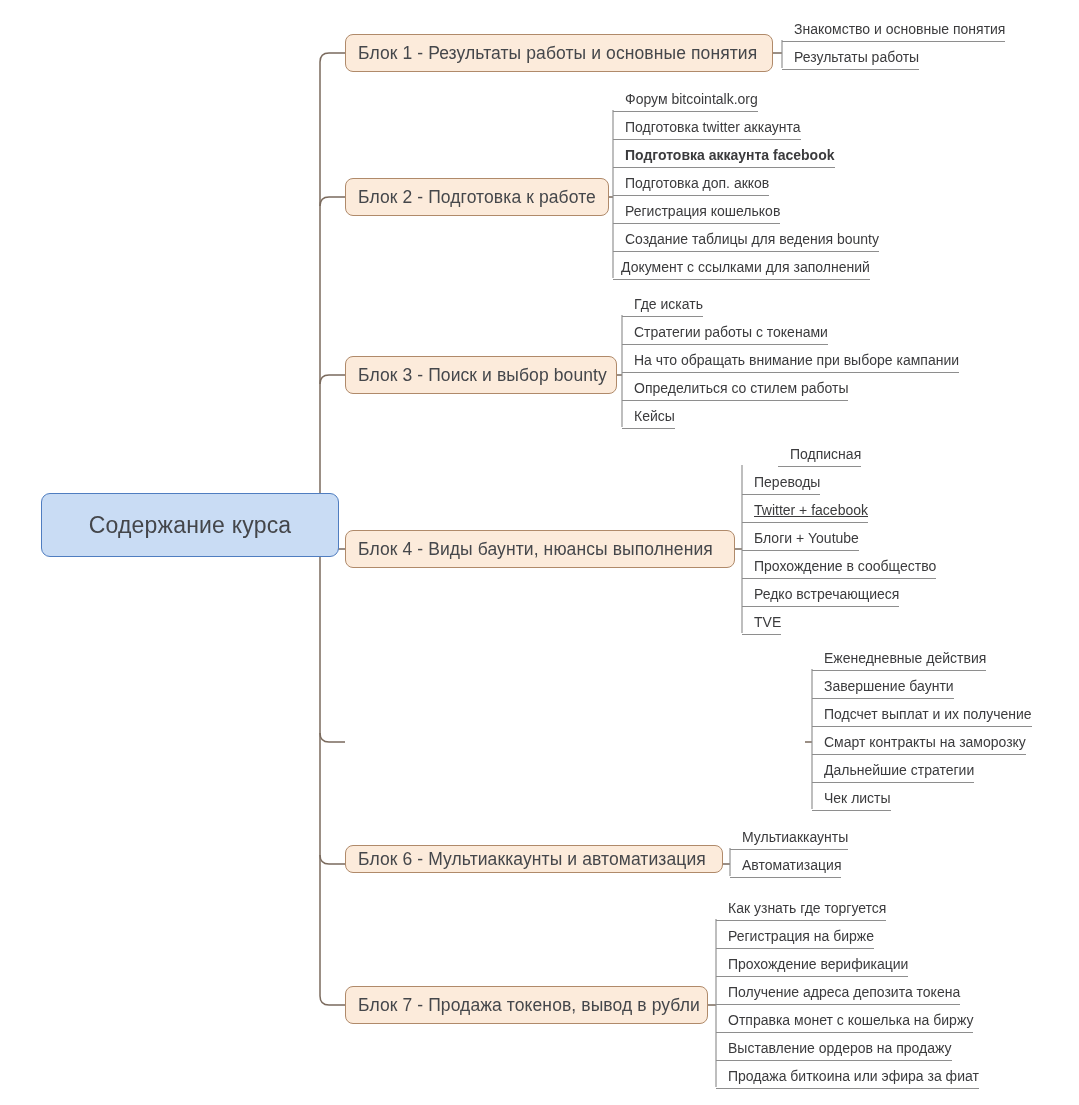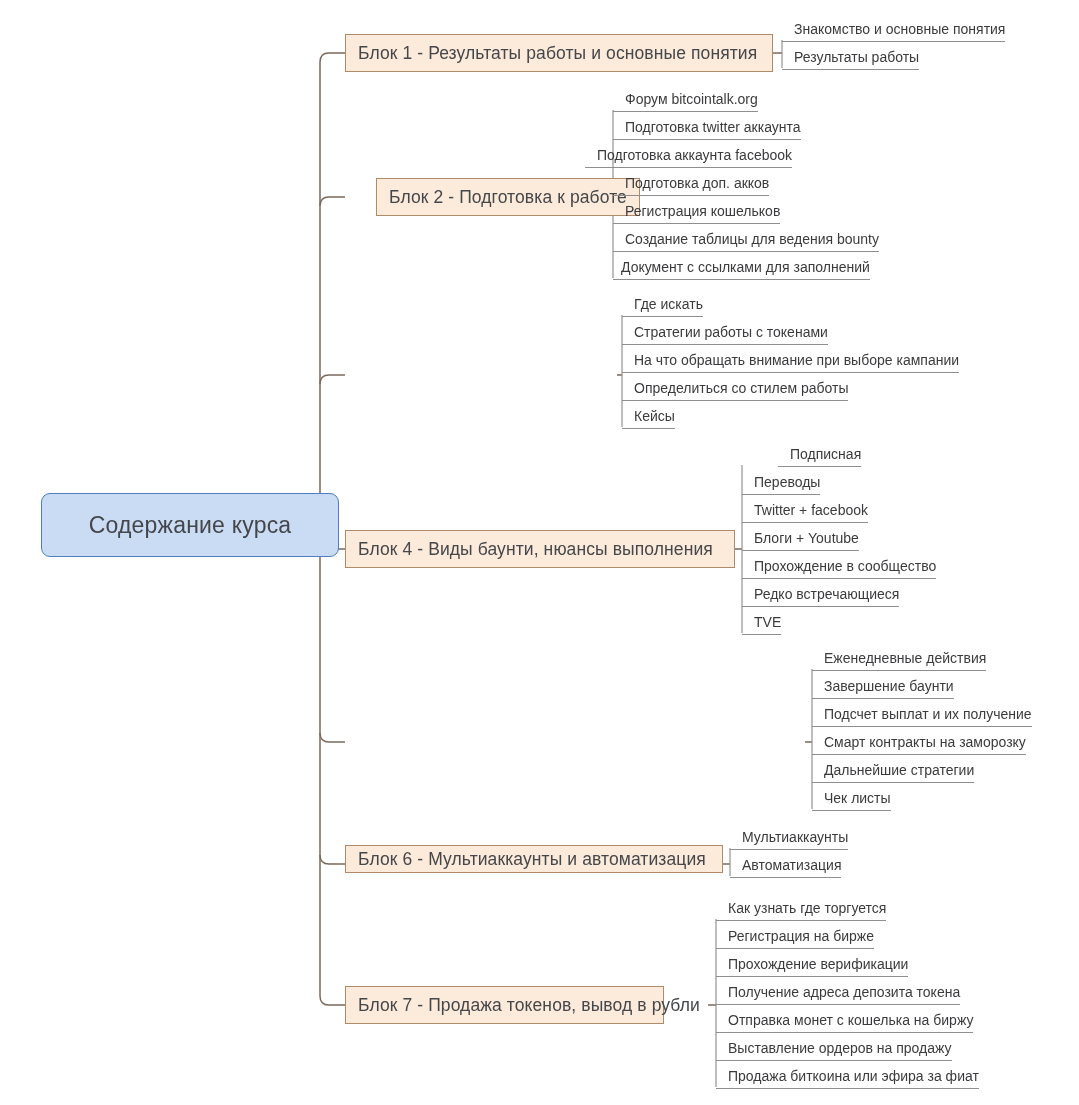--- a/index.html
+++ b/index.html
@@ -23,21 +23,21 @@
     letter-spacing:.2px;
     white-space:nowrap;
   }
 
   
   .branch-node{
     position:absolute;
     box-sizing:border-box;
     background:#fcebdb;
     border:1.4px solid #b08a6a;
-    border-radius:0;
+    border-radius:8px;
     display:flex;align-items:center;
     padding:0 12px;
     color:#45474b;
     font-size:17.5px;
     white-space:nowrap;
     letter-spacing:.1px;
   }
 
   
   .leaf{
@@ -78,51 +78,52 @@
       <path d="M 723 864 L 730 864" fill="none" stroke="#7a6a5d" stroke-width="1.5"></path>
       <path d="M 730 848 L 730 876" fill="none" stroke="#8e8e8e" stroke-width="1.15"></path>
       <path d="M 320 996 Q 320 1005 329 1005 L 345 1005" fill="none" stroke="#7a6a5d" stroke-width="1.5"></path>
       <path d="M 708 1005 L 716 1005" fill="none" stroke="#7a6a5d" stroke-width="1.5"></path>
       <path d="M 716 919 L 716 1087" fill="none" stroke="#8e8e8e" stroke-width="1.15"></path>
     </svg>
 <div class="root-node" style="left: 14px; top: 493px; width: 298px; height: 64px; background: rgb(201, 220, 244); border-color: rgb(79, 125, 192); margin-left: 27px;">Содержание курса</div>
     <div class="branch-node" style="left: 345px; top: 34px; width: 428px; height: 38px; background: rgb(252, 235, 219); border-color: rgb(176, 138, 106);">Блок 1 - Результаты работы и основные понятия</div>
     <div class="leaf" style="left: 782px; top: 22px; border-bottom-color: rgb(142, 142, 142);">Знакомство и основные понятия</div>
     <div class="leaf" style="left: 782px; top: 50px; border-bottom-color: rgb(142, 142, 142);">Результаты работы</div>
-    <div class="branch-node" style="left: 345px; top: 178px; width: 264px; height: 38px; background: rgb(252, 235, 219); border-color: rgb(176, 138, 106); margin-left: 31px;">Блок 2 -  Подготовка к работе</div>
+    <div class="branch-node" style="left: 345px; top: 178px; width: 264px; height: 38px; background: rgb(252, 235, 219); border-color: rgb(176, 138, 106);">Блок 2 -  Подготовка к работе</div>
     <div class="leaf" style="left: 613px; top: 92px; border-bottom-color: rgb(142, 142, 142);">Форум bitcointalk.org</div>
     <div class="leaf" style="left: 613px; top: 120px; border-bottom-color: rgb(142, 142, 142);">Подготовка twitter аккаунта</div>
-    <div class="leaf" style="left: 585px; top: 148px; border-bottom-color: rgb(142, 142, 142);">Подготовка аккаунта facebook</div>
+    <div class="leaf" style="left: 613px; top: 148px; border-bottom-color: rgb(142, 142, 142); font-weight: bold;">Подготовка аккаунта facebook</div>
     <div class="leaf" style="left: 613px; top: 176px; border-bottom-color: rgb(142, 142, 142);">Подготовка доп. акков</div>
     <div class="leaf" style="left: 613px; top: 204px; border-bottom-color: rgb(142, 142, 142);">Регистрация кошельков</div>
     <div class="leaf" style="left: 613px; top: 232px; border-bottom-color: rgb(142, 142, 142);">Создание таблицы для ведения bounty</div>
     <div class="leaf" style="left: 613px; top: 260px; border-bottom-color: rgb(142, 142, 142); padding-left: 8px;">Документ с ссылками для заполнений</div>
+    <div class="branch-node" style="left: 345px; top: 356px; width: 272px; height: 38px; background: rgb(252, 235, 219); border-color: rgb(176, 138, 106);">Блок 3 - Поиск и выбор bounty</div>
     <div class="leaf" style="left: 622px; top: 297px; border-bottom-color: rgb(142, 142, 142);">Где искать</div>
     <div class="leaf" style="left: 622px; top: 325px; border-bottom-color: rgb(142, 142, 142);">Стратегии работы с токенами</div>
     <div class="leaf" style="left: 622px; top: 353px; border-bottom-color: rgb(142, 142, 142);">На что обращать внимание при выборе кампании</div>
     <div class="leaf" style="left: 622px; top: 381px; border-bottom-color: rgb(142, 142, 142);">Определиться со стилем работы</div>
     <div class="leaf" style="left: 622px; top: 409px; border-bottom-color: rgb(142, 142, 142);">Кейсы</div>
     <div class="branch-node" style="left: 345px; top: 530px; width: 390px; height: 38px; background: rgb(252, 235, 219); border-color: rgb(176, 138, 106);">Блок 4 -  Виды баунти, нюансы выполнения</div>
     <div class="leaf" style="left: 778px; top: 447px; border-bottom-color: rgb(142, 142, 142);">Подписная</div>
     <div class="leaf" style="left: 742px; top: 475px; border-bottom-color: rgb(142, 142, 142);">Переводы</div>
-    <div class="leaf" style="left: 742px; top: 503px; border-bottom-color: rgb(142, 142, 142);">Twitter + facebook</div>
+    <div class="leaf" style="left: 742px; top: 503px; border-bottom-color: rgb(142, 142, 142); text-decoration: underline;">Twitter + facebook</div>
     <div class="leaf" style="left: 742px; top: 531px; border-bottom-color: rgb(142, 142, 142);">Блоги + Youtube</div>
     <div class="leaf" style="left: 742px; top: 559px; border-bottom-color: rgb(142, 142, 142);">Прохождение в сообщество</div>
     <div class="leaf" style="left: 742px; top: 587px; border-bottom-color: rgb(142, 142, 142);">Редко встречающиеся</div>
     <div class="leaf" style="left: 742px; top: 615px; border-bottom-color: rgb(142, 142, 142);">TVE</div>
     <div class="leaf" style="left: 812px; top: 651px; border-bottom-color: rgb(142, 142, 142);">Еженедневные действия</div>
     <div class="leaf" style="left: 812px; top: 679px; border-bottom-color: rgb(142, 142, 142);">Завершение баунти</div>
     <div class="leaf" style="left: 812px; top: 707px; border-bottom-color: rgb(142, 142, 142);">Подсчет выплат и их получение</div>
     <div class="leaf" style="left: 812px; top: 735px; border-bottom-color: rgb(142, 142, 142);">Смарт контракты на заморозку</div>
     <div class="leaf" style="left: 812px; top: 763px; border-bottom-color: rgb(142, 142, 142);">Дальнейшие стратегии</div>
     <div class="leaf" style="left: 812px; top: 791px; border-bottom-color: rgb(142, 142, 142);">Чек листы</div>
     <div class="branch-node" style="left: 345px; top: 845px; width: 378px; height: 28px; background: rgb(252, 235, 219); border-color: rgb(176, 138, 106);">Блок 6 - Мультиаккаунты и автоматизация</div>
     <div class="leaf" style="left: 730px; top: 830px; border-bottom-color: rgb(142, 142, 142);">Мультиаккаунты</div>
     <div class="leaf" style="left: 730px; top: 858px; border-bottom-color: rgb(142, 142, 142);">Автоматизация</div>
-    <div class="branch-node" style="left: 345px; top: 986px; width: 319px; height: 38px; background: rgb(252, 235, 219); border-color: rgb(176, 138, 106);">Блок 7 - Продажа токенов, вывод в рубли</div>
+    <div class="branch-node" style="left: 345px; top: 986px; width: 363px; height: 38px; background: rgb(252, 235, 219); border-color: rgb(176, 138, 106);">Блок 7 - Продажа токенов, вывод в рубли</div>
     <div class="leaf" style="left: 716px; top: 901px; border-bottom-color: rgb(142, 142, 142);">Как узнать где торгуется</div>
     <div class="leaf" style="left: 716px; top: 929px; border-bottom-color: rgb(142, 142, 142);">Регистрация на бирже</div>
     <div class="leaf" style="left: 716px; top: 957px; border-bottom-color: rgb(142, 142, 142);">Прохождение верификации</div>
     <div class="leaf" style="left: 716px; top: 985px; border-bottom-color: rgb(142, 142, 142);">Получение адреса депозита токена</div>
     <div class="leaf" style="left: 716px; top: 1013px; border-bottom-color: rgb(142, 142, 142);">Отправка монет с кошелька на биржу</div>
     <div class="leaf" style="left: 716px; top: 1041px; border-bottom-color: rgb(142, 142, 142);">Выставление ордеров на продажу</div>
     <div class="leaf" style="left: 716px; top: 1069px; border-bottom-color: rgb(142, 142, 142);">Продажа биткоина или эфира за фиат</div>
   </div>
 
 </body></html>

